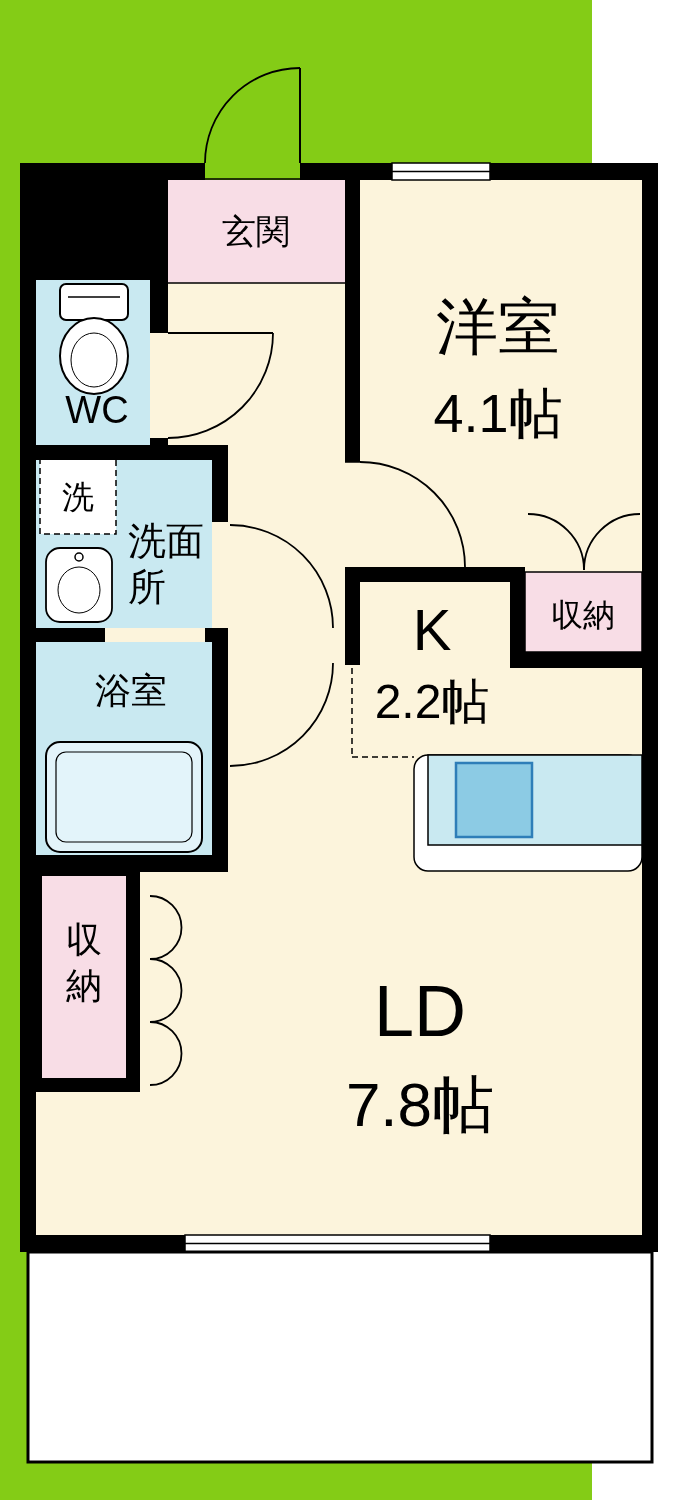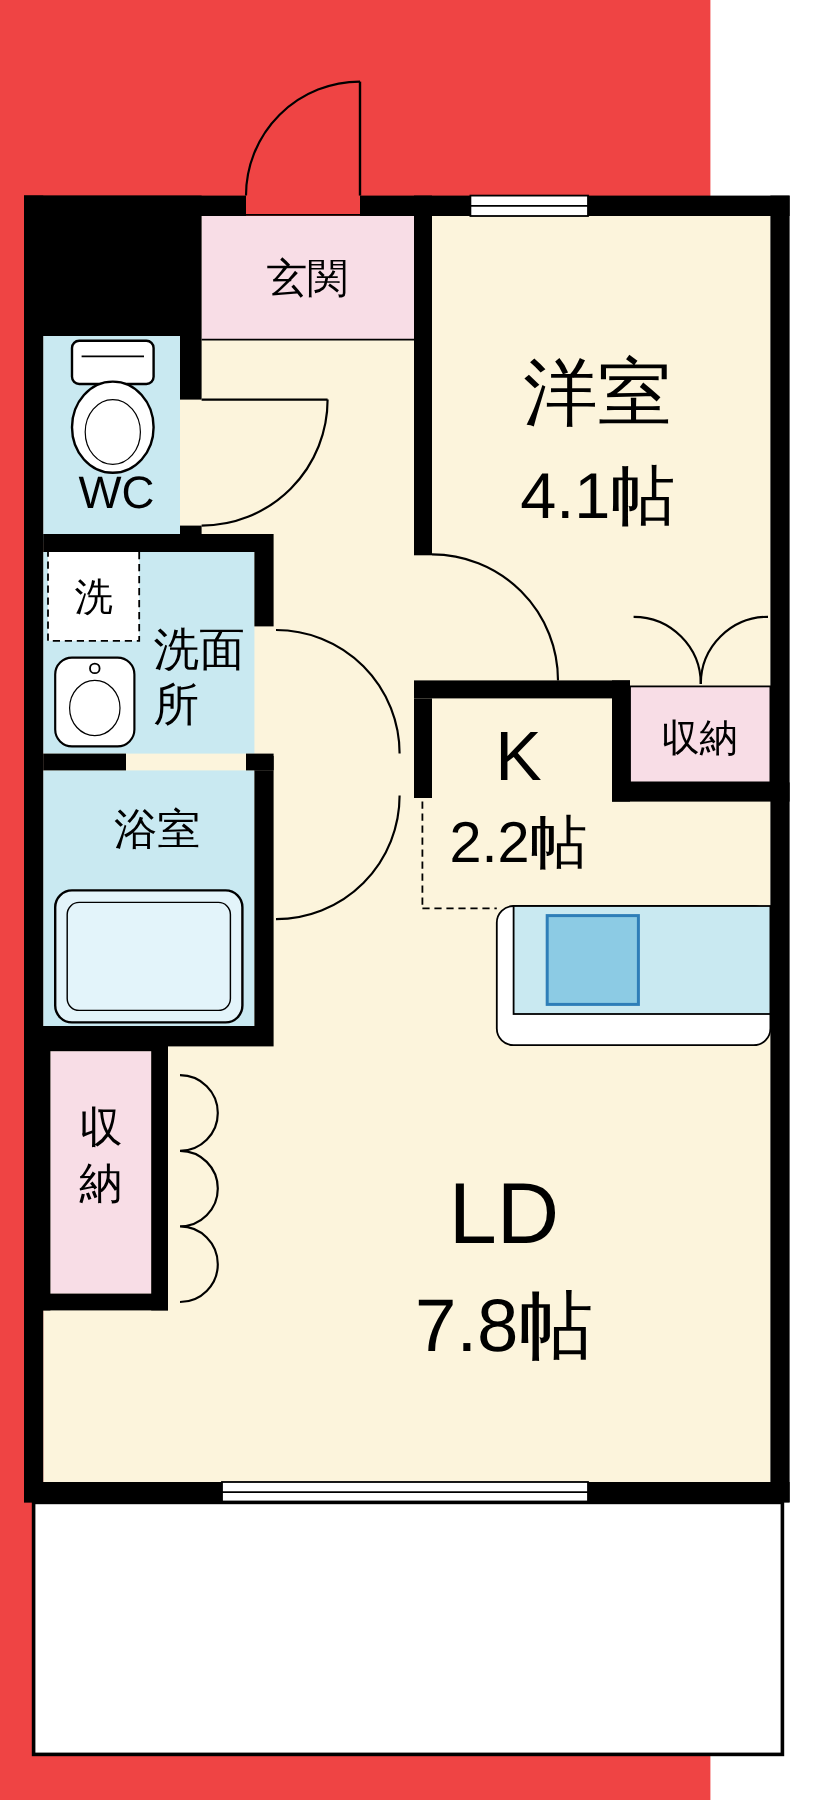--- a/index.html
+++ b/index.html
@@ -1,19 +1,19 @@
 <!DOCTYPE html>
 <html><head>
 <meta charset="utf-8">
 <style>
   html,body{margin:0;padding:0;background:#ffffff;}
   .canvas{
     position:relative;
     width:592px;height:1500px;
-    background:#ef4444;
+    background:#84cc16;
     font-family:"Liberation Sans","DejaVu Sans",sans-serif;
   }
   svg{display:block;}
   text{
     fill:#000;
     font-family:"Liberation Sans","DejaVu Sans",sans-serif;
   }
   .wall{fill:#000;}
   .thin{stroke:#000;stroke-width:1.5;fill:none;}
   .arc{stroke:#000;stroke-width:1.8;fill:none;}

